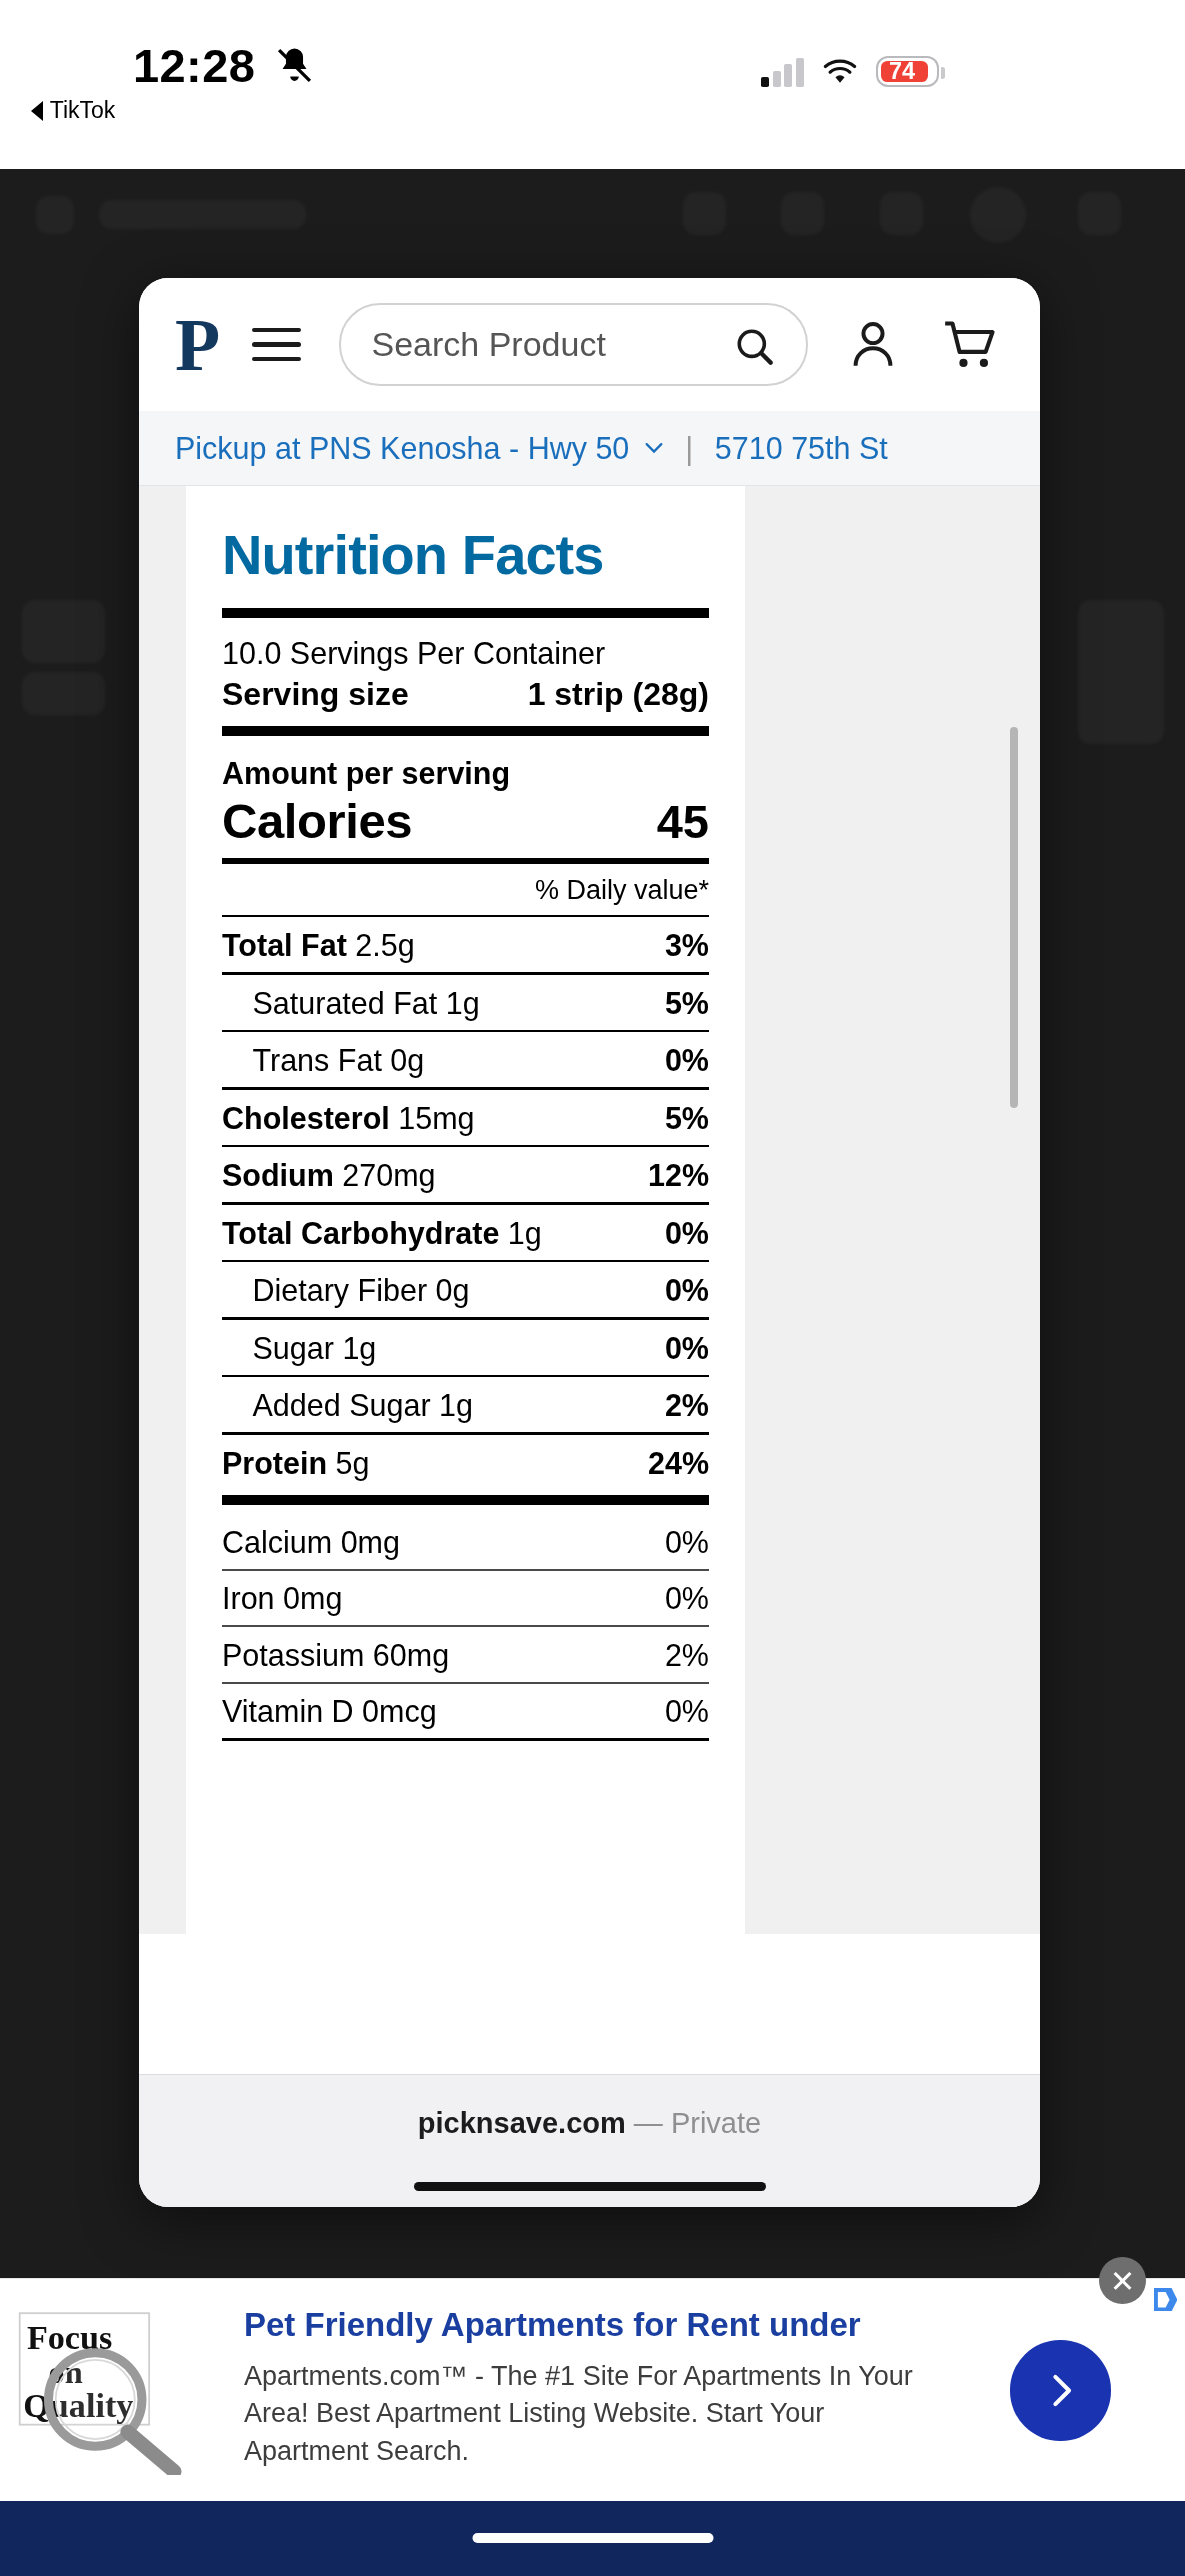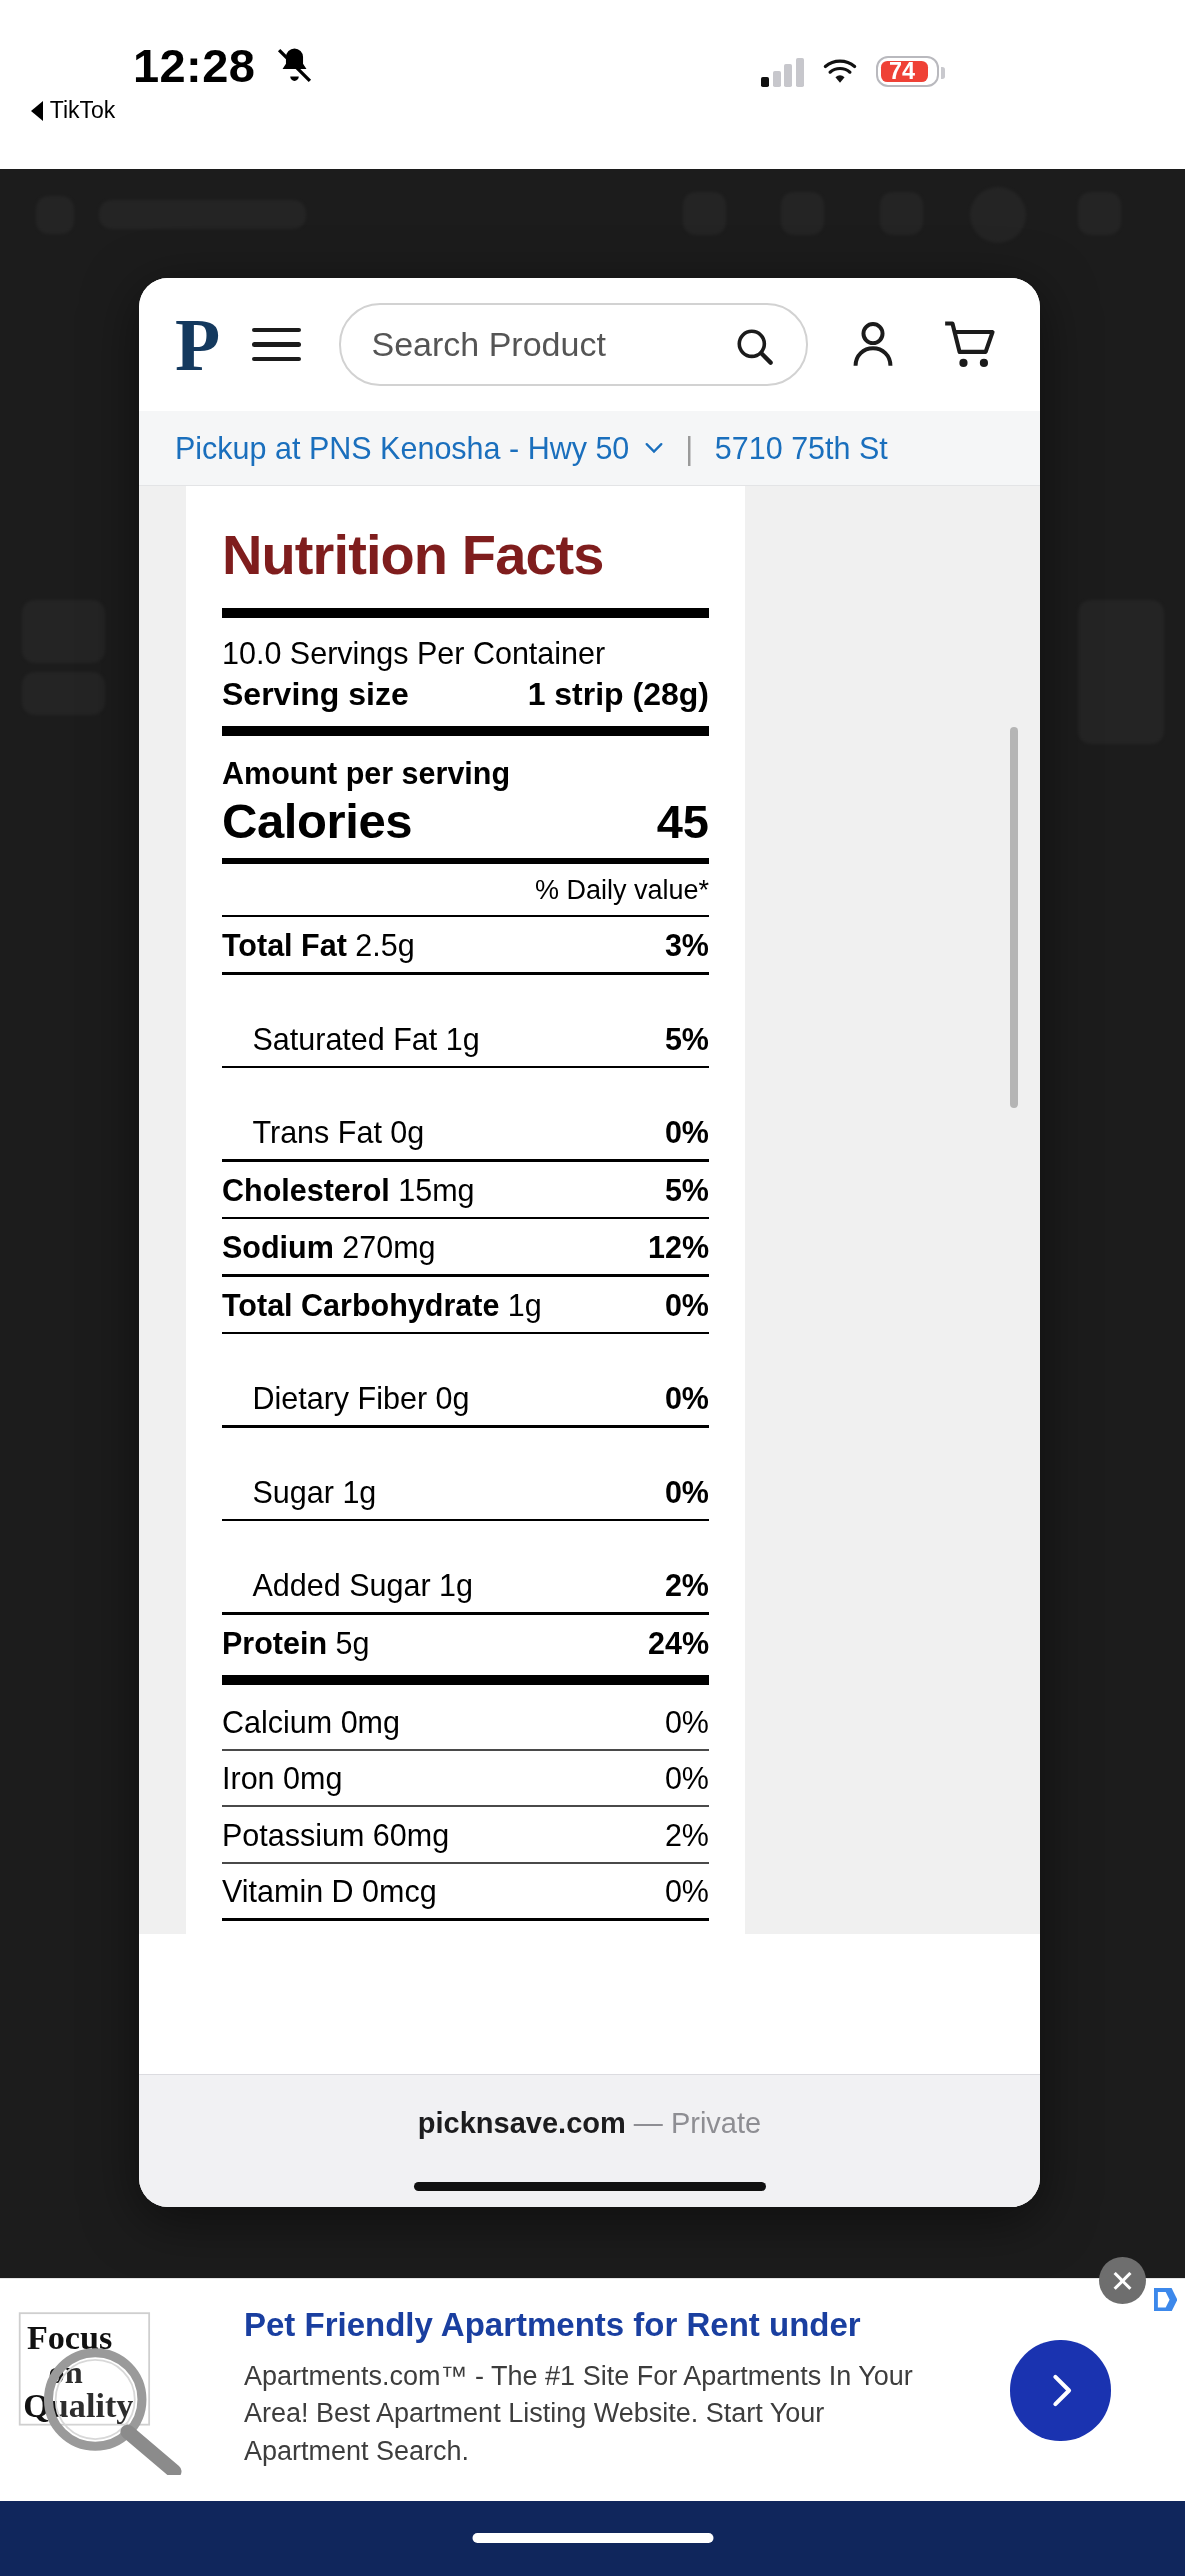--- a/index.html
+++ b/index.html
@@ -178,36 +178,36 @@
     background: #f0f0f0;
     overflow: hidden;
   }
   .nf-card {
     position: absolute; left: 47px; top: 0;
     width: 559px; height: 1448px;
     background: #ffffff;
     padding: 41px 36px 0 36px;
   }
   .nf-title {
-    font-size: 56px; font-weight: 700; color: #7f1d1d;
+    font-size: 56px; font-weight: 700; color: #0369a1;
     letter-spacing: -0.9px; line-height: 1;
     margin-bottom: 25px;
     font-family: "Liberation Sans", sans-serif;
   }
   .rule-thick { height: 10px; background: #000; margin: 0 0 9px 0; }
   .rule-med { height: 6.3px; background: #000; margin: 0; }
   .rule-thin { height: 2.7px; background: #000; }
   .rule-hair { height: 1.8px; background: #4a4a4a; }
 
   .nf-row {
     display: flex; justify-content: space-between; align-items: baseline;
     padding: 10.8px 0 9px 0;
     font-size: 30.5px; color: #000000;
   }
-  .nf-row.indent { padding-left: 30.5px; margin-top: 36px; }
+  .nf-row.indent { padding-left: 30.5px; }
   .nf-servings { font-size: 30.5px; padding: 9px 0 3.6px 0; }
   .nf-serving-size {
     display: flex; justify-content: space-between; align-items: baseline;
     font-size: 32px; font-weight: 700; padding: 1.8px 0 12.6px 0;
   }
   .nf-amount { font-size: 30.5px; font-weight: 700; padding: 10.8px 0 1.8px 0; }
   .nf-cal {
     display: flex; justify-content: space-between; align-items: flex-end;
     padding: 0 0 9px 0;
   }

